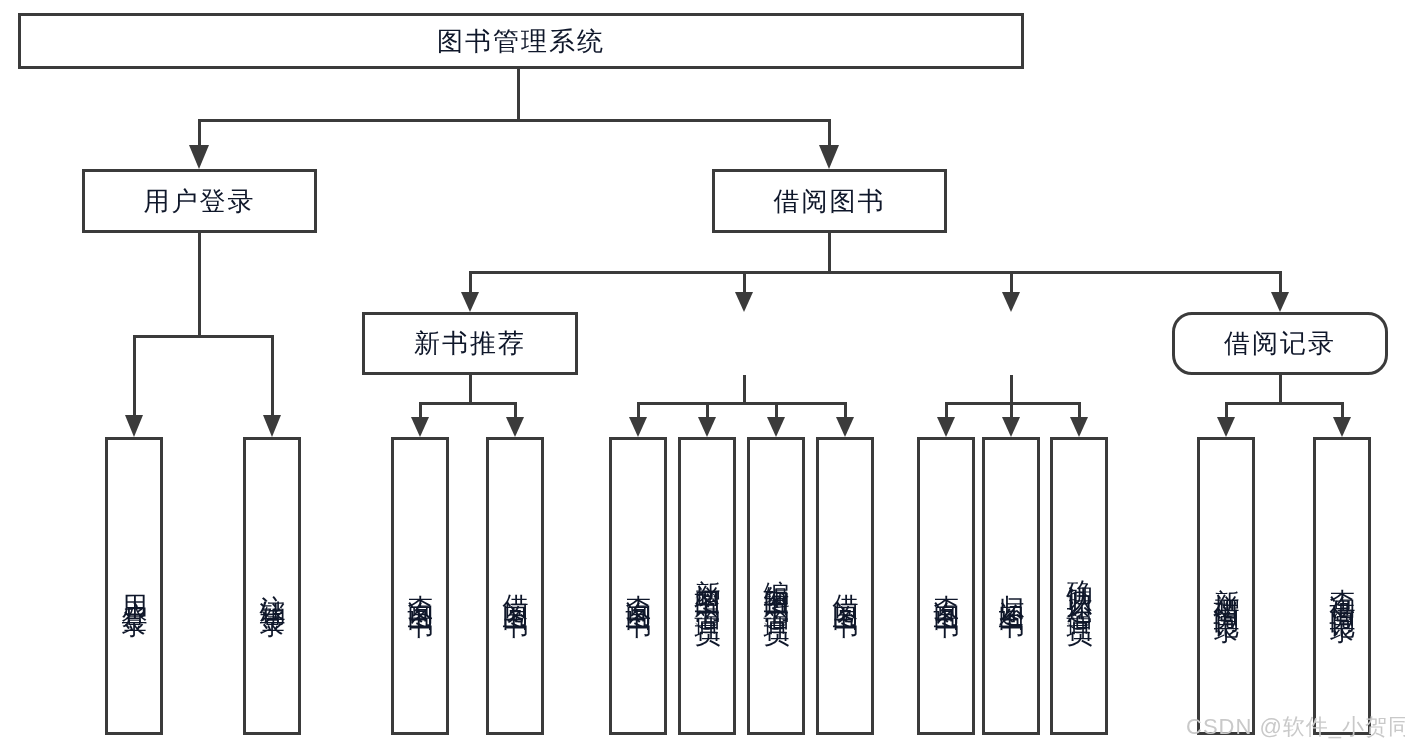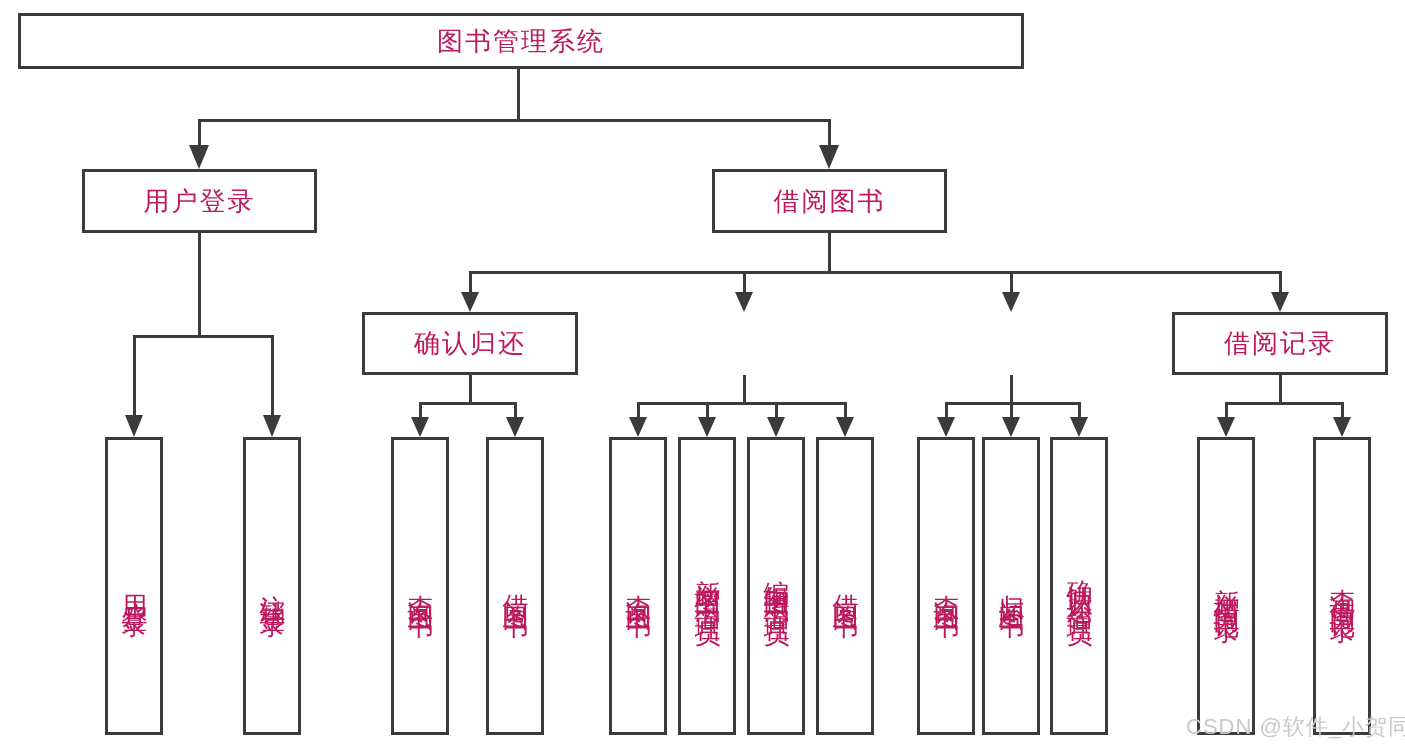--- a/index.html
+++ b/index.html
@@ -1,20 +1,20 @@
 <!DOCTYPE html>
 <html><head>
 <meta charset="utf-8">
 <style>
   html,body { margin:0; padding:0; background:#ffffff; }
   body { width:1405px; height:747px; font-family:"Liberation Sans", sans-serif; }
   .canvas { position:relative; width:1405px; height:747px; background:#ffffff; overflow:hidden; }
 
   .box { position:absolute; background:#ffffff; border:3px solid #3b3b3b; box-sizing:border-box;
-         display:flex; align-items:center; justify-content:center; color:#be185d; }
+         display:flex; align-items:center; justify-content:center; color:#0f172a; }
   .hbox { font-size:26px; letter-spacing:2px; white-space:nowrap; }
   .root { left:18px;  top:13px;  width:1006px; height:56px; }
   .l2   { top:169px; width:235px; height:64px; }
   .l3   { top:312px; width:216px; height:63px; }
   .leaf { top:437px; width:58px;  height:298px; }
   .vtext { writing-mode:vertical-rl; text-orientation:mixed; font-size:26px;
            letter-spacing:6px; line-height:1.15; }
 
   .line { position:absolute; background:#3b3b3b; }
   .head { position:absolute; width:0; height:0;
@@ -95,23 +95,23 @@
   </div>
 
   <div class="box hbox l2" style="left:82px;">
     <span>用户登录</span>
   </div>
   <div class="box hbox l2" style="left:712px;">
     <span>借阅图书</span>
   </div>
 
   <div class="box hbox l3" style="left:362px;">
-    <span>确认归还</span>
+    <span>新书推荐</span>
   </div>
-  <div class="box hbox l3" style="left:1172px;">
+  <div class="box hbox l3" style="left:1172px;border-radius:20px;">
     <span>借阅记录</span>
   </div>
 
   <div class="box leaf" style="left:105px;">
     <span class="vtext">用户登录</span>
   </div>
   <div class="box leaf" style="left:243px;">
     <span class="vtext">注销登录</span>
   </div>
 

